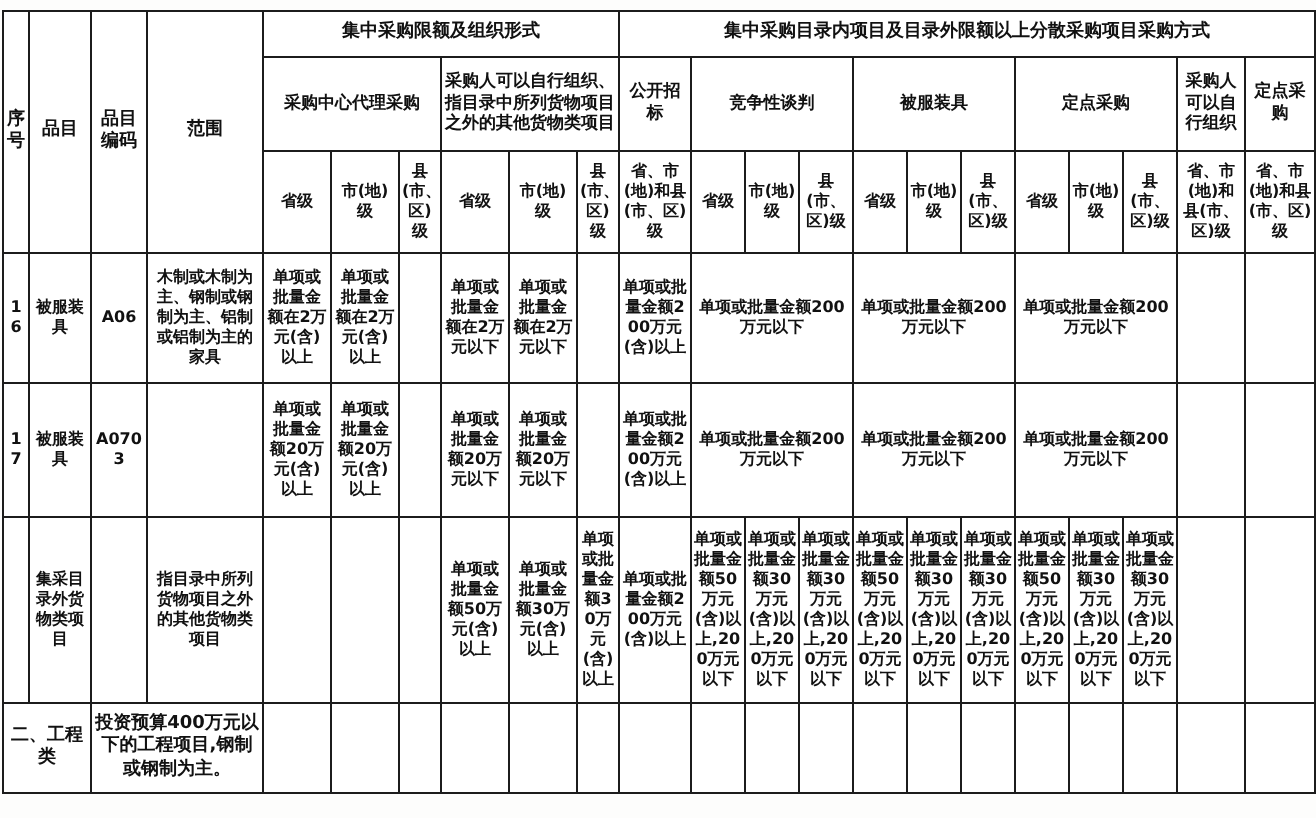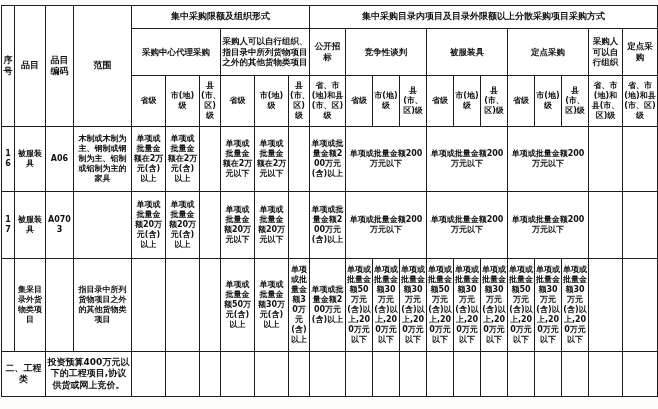--- a/index.html
+++ b/index.html
@@ -168,21 +168,21 @@
       <td>单项或批量金额30万元(含)以上,200万元以下</td>
       <td>单项或批量金额50万元(含)以上,200万元以下</td>
       <td>单项或批量金额30万元(含)以上,200万元以下</td>
       <td>单项或批量金额30万元(含)以上,200万元以下</td>
       <td></td>
       <td></td>
     </tr>
 
     <tr class="reng">
       <td colspan="2">二、工程类</td>
-      <td colspan="2">投资预算400万元以下的工程项目,协议供货或网上竞价。</td>
+      <td colspan="2">投资预算400万元以下的工程项目,钢制或钢制为主。</td>
       <td></td>
       <td></td>
       <td></td>
       <td></td>
       <td></td>
       <td></td>
       <td></td>
       <td></td>
       <td></td>
       <td></td>

